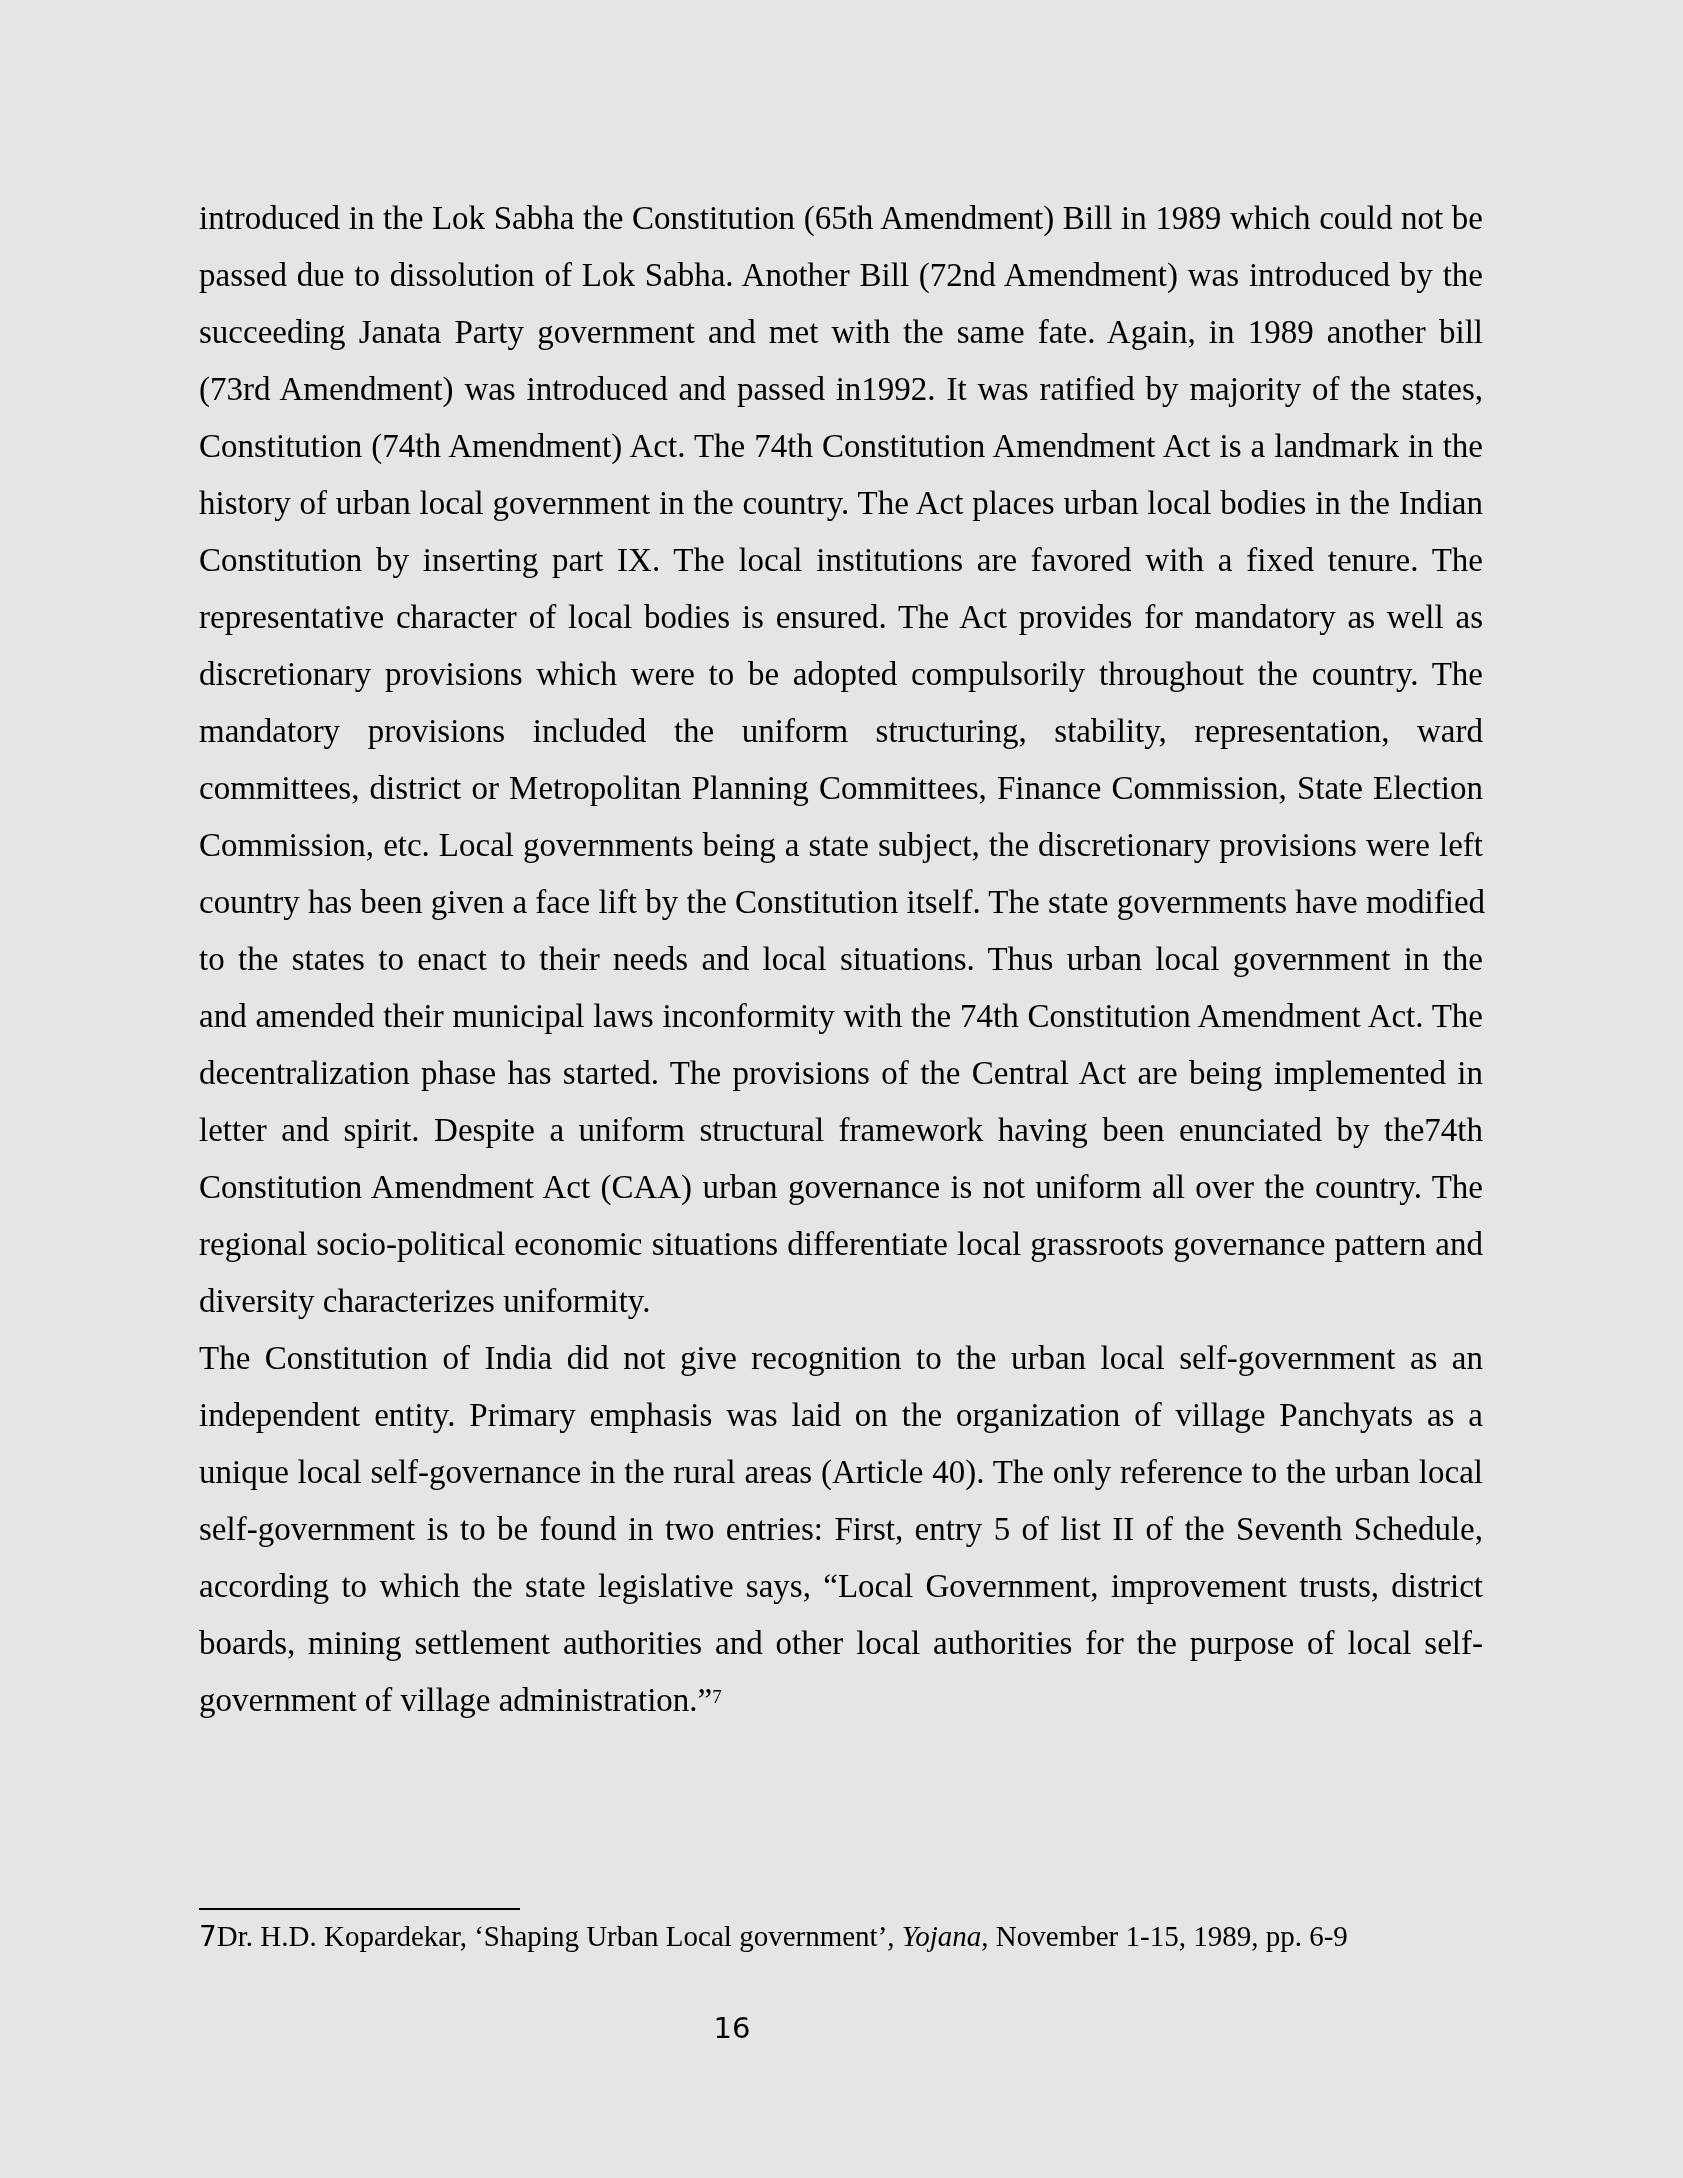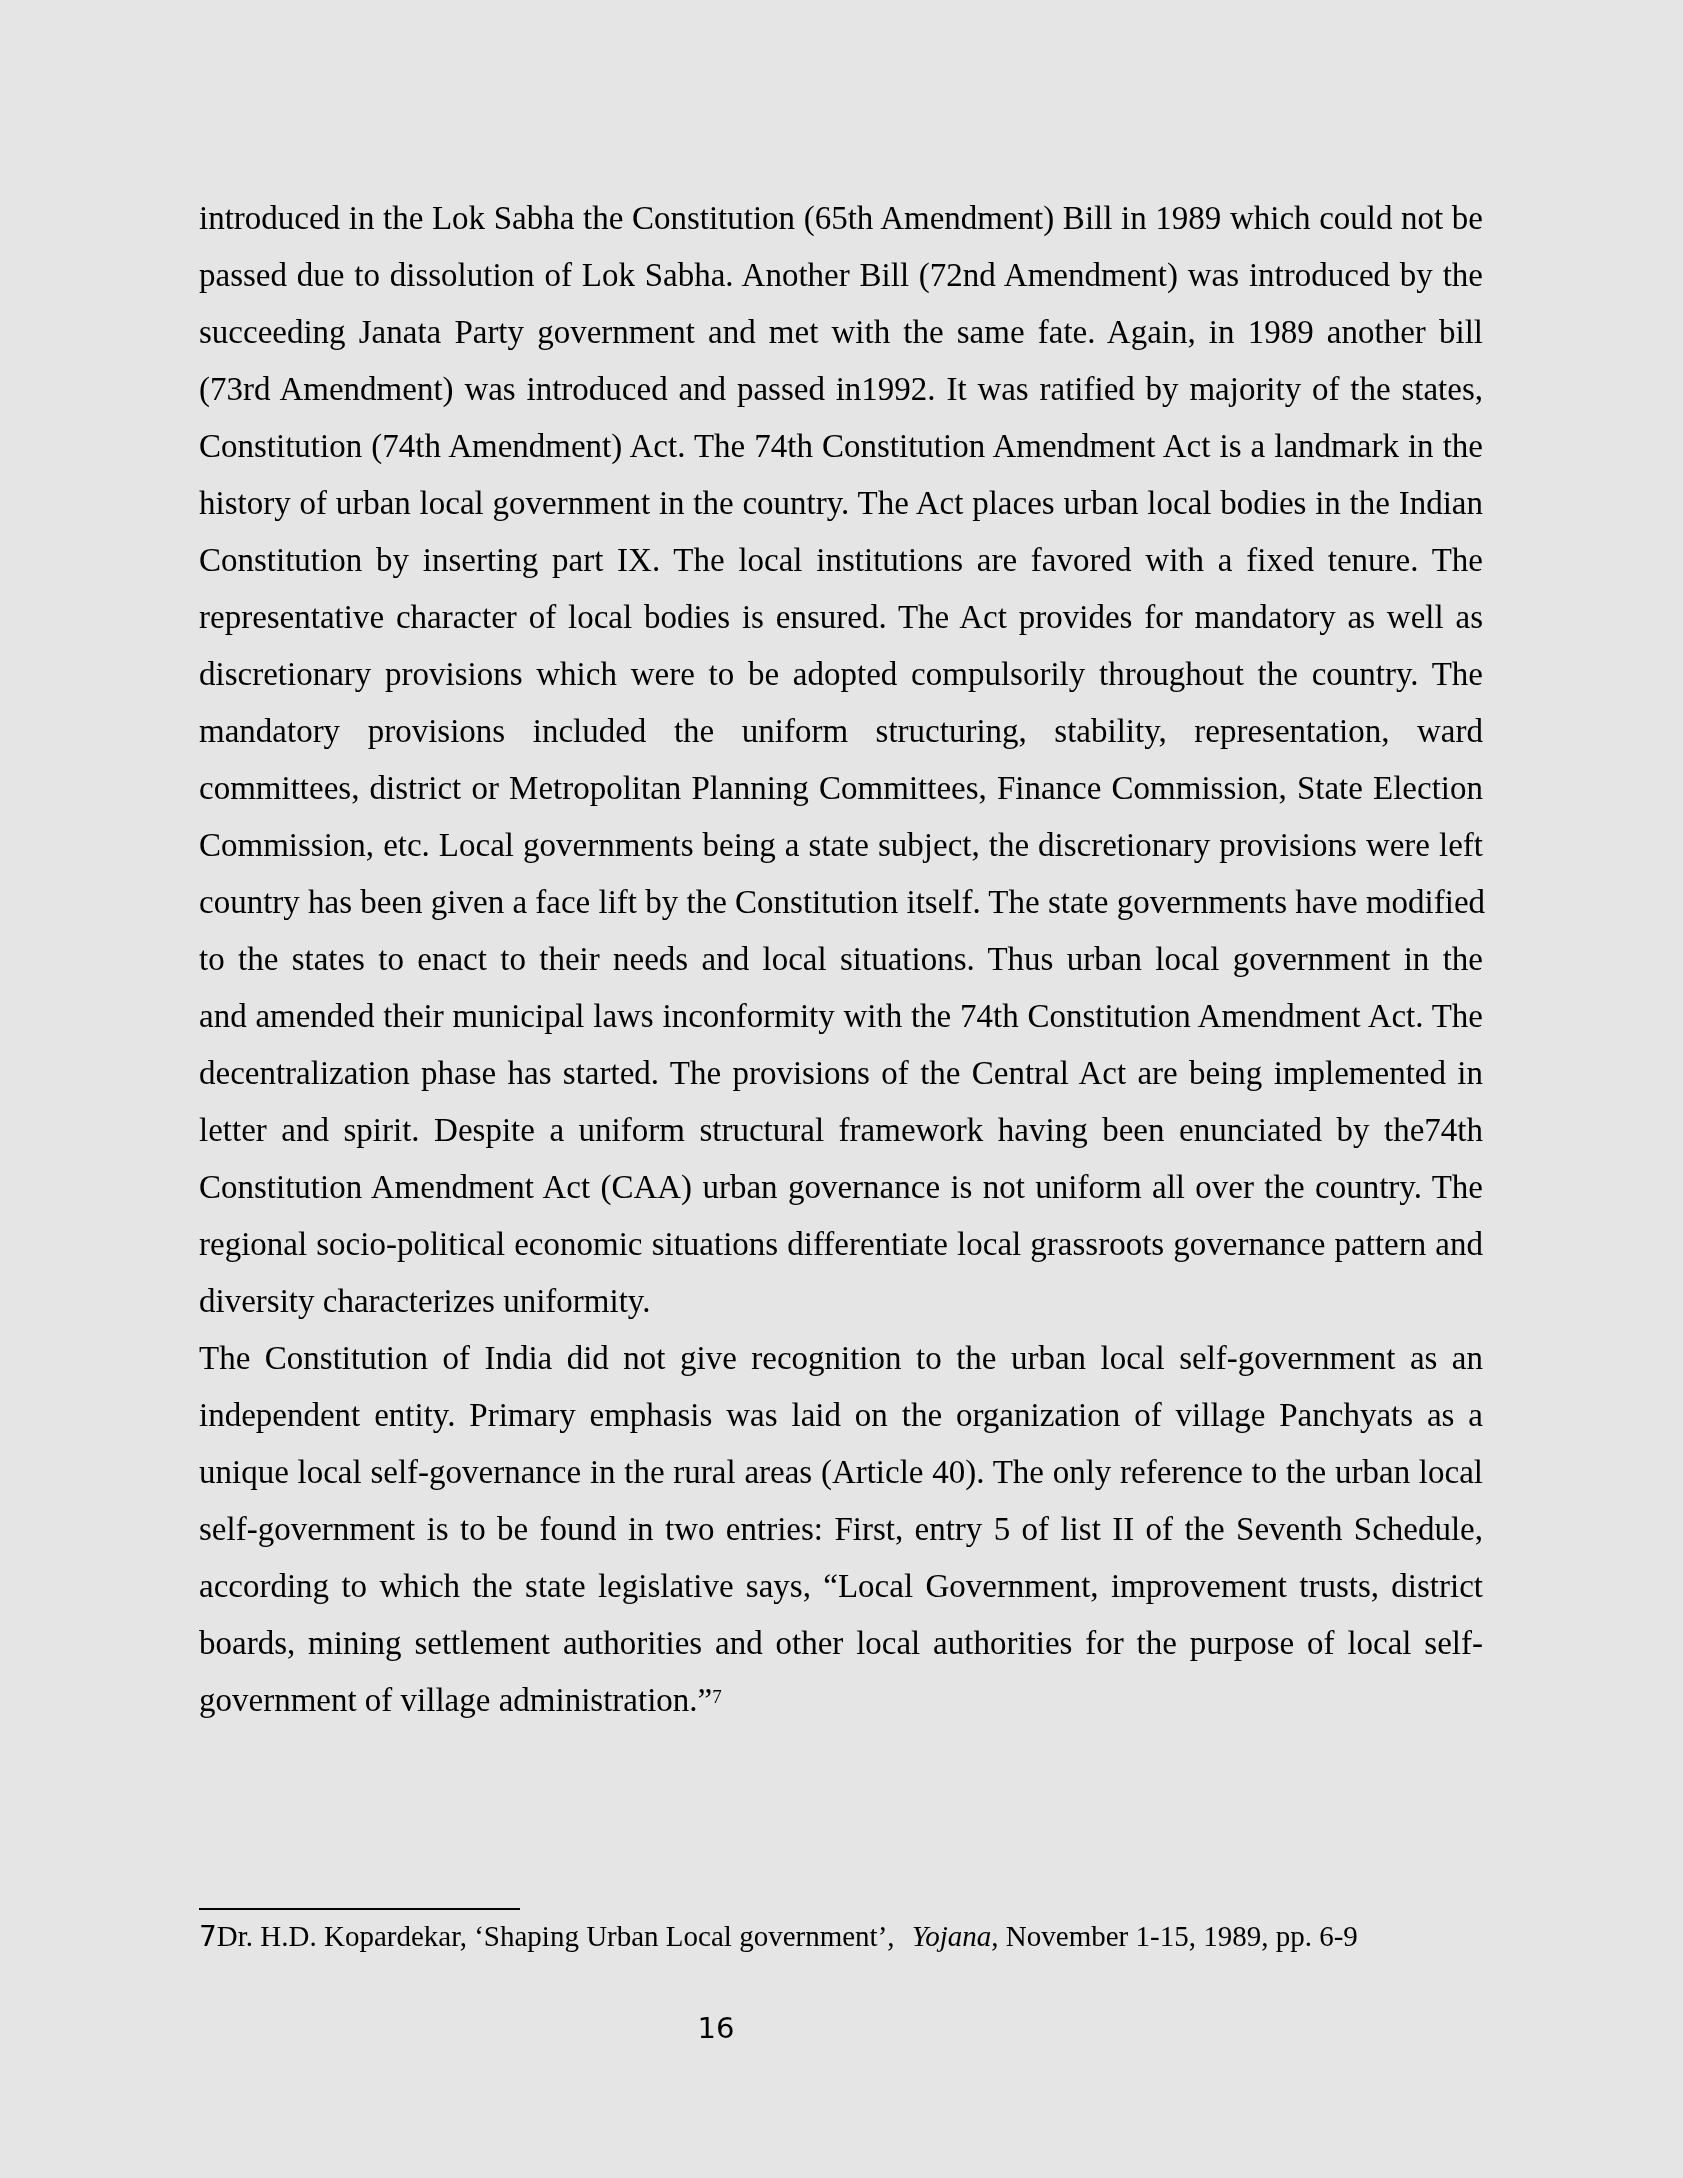--- a/index.html
+++ b/index.html
@@ -62,31 +62,31 @@
       font-size: 29px;
       line-height: 40px;
       white-space: nowrap;
     }
     .footnote .marker {
       font-family: "DejaVu Sans", sans-serif;
       font-size: 28px;
     }
     .footnote em {
       font-style: italic;
-      margin-left: 10px;
     }
     .page-number {
       position: absolute;
       left: 0;
       width: 1432px;
       top: 2010px;
       text-align: center;
       font-family: "DejaVu Sans", sans-serif;
       font-size: 29px;
       line-height: 36px;
+      padding-left: 16px;
     }
   </style>
 </head>
 <body>
 
 <div class="page">
 
   <div class="body-text">
 
     <div>

